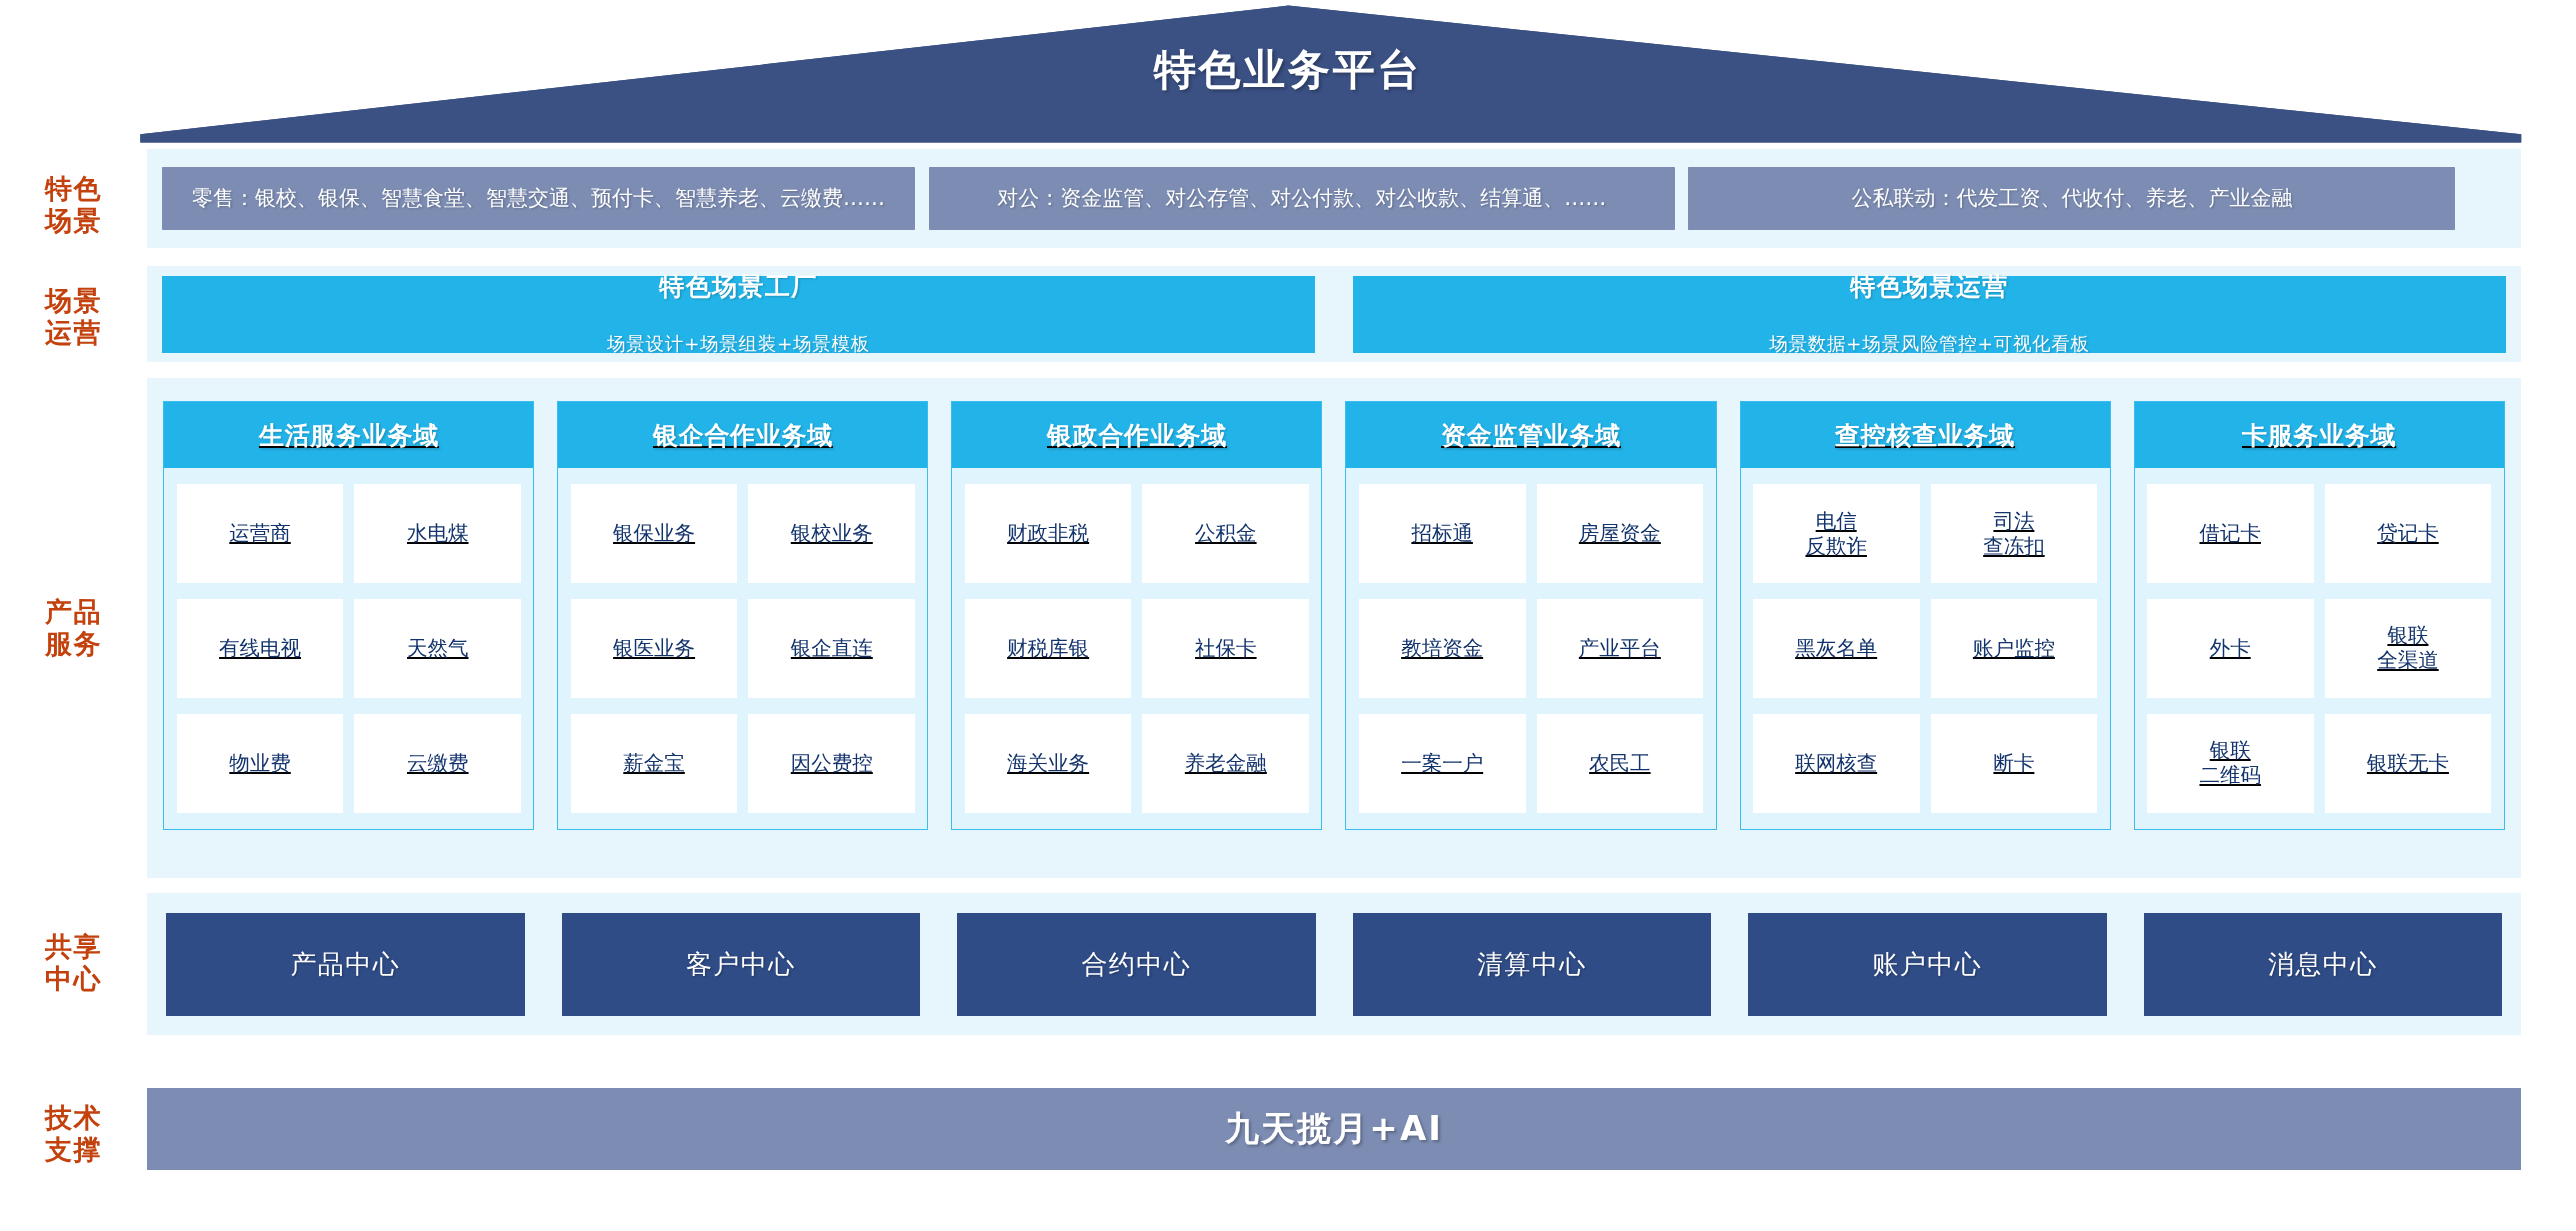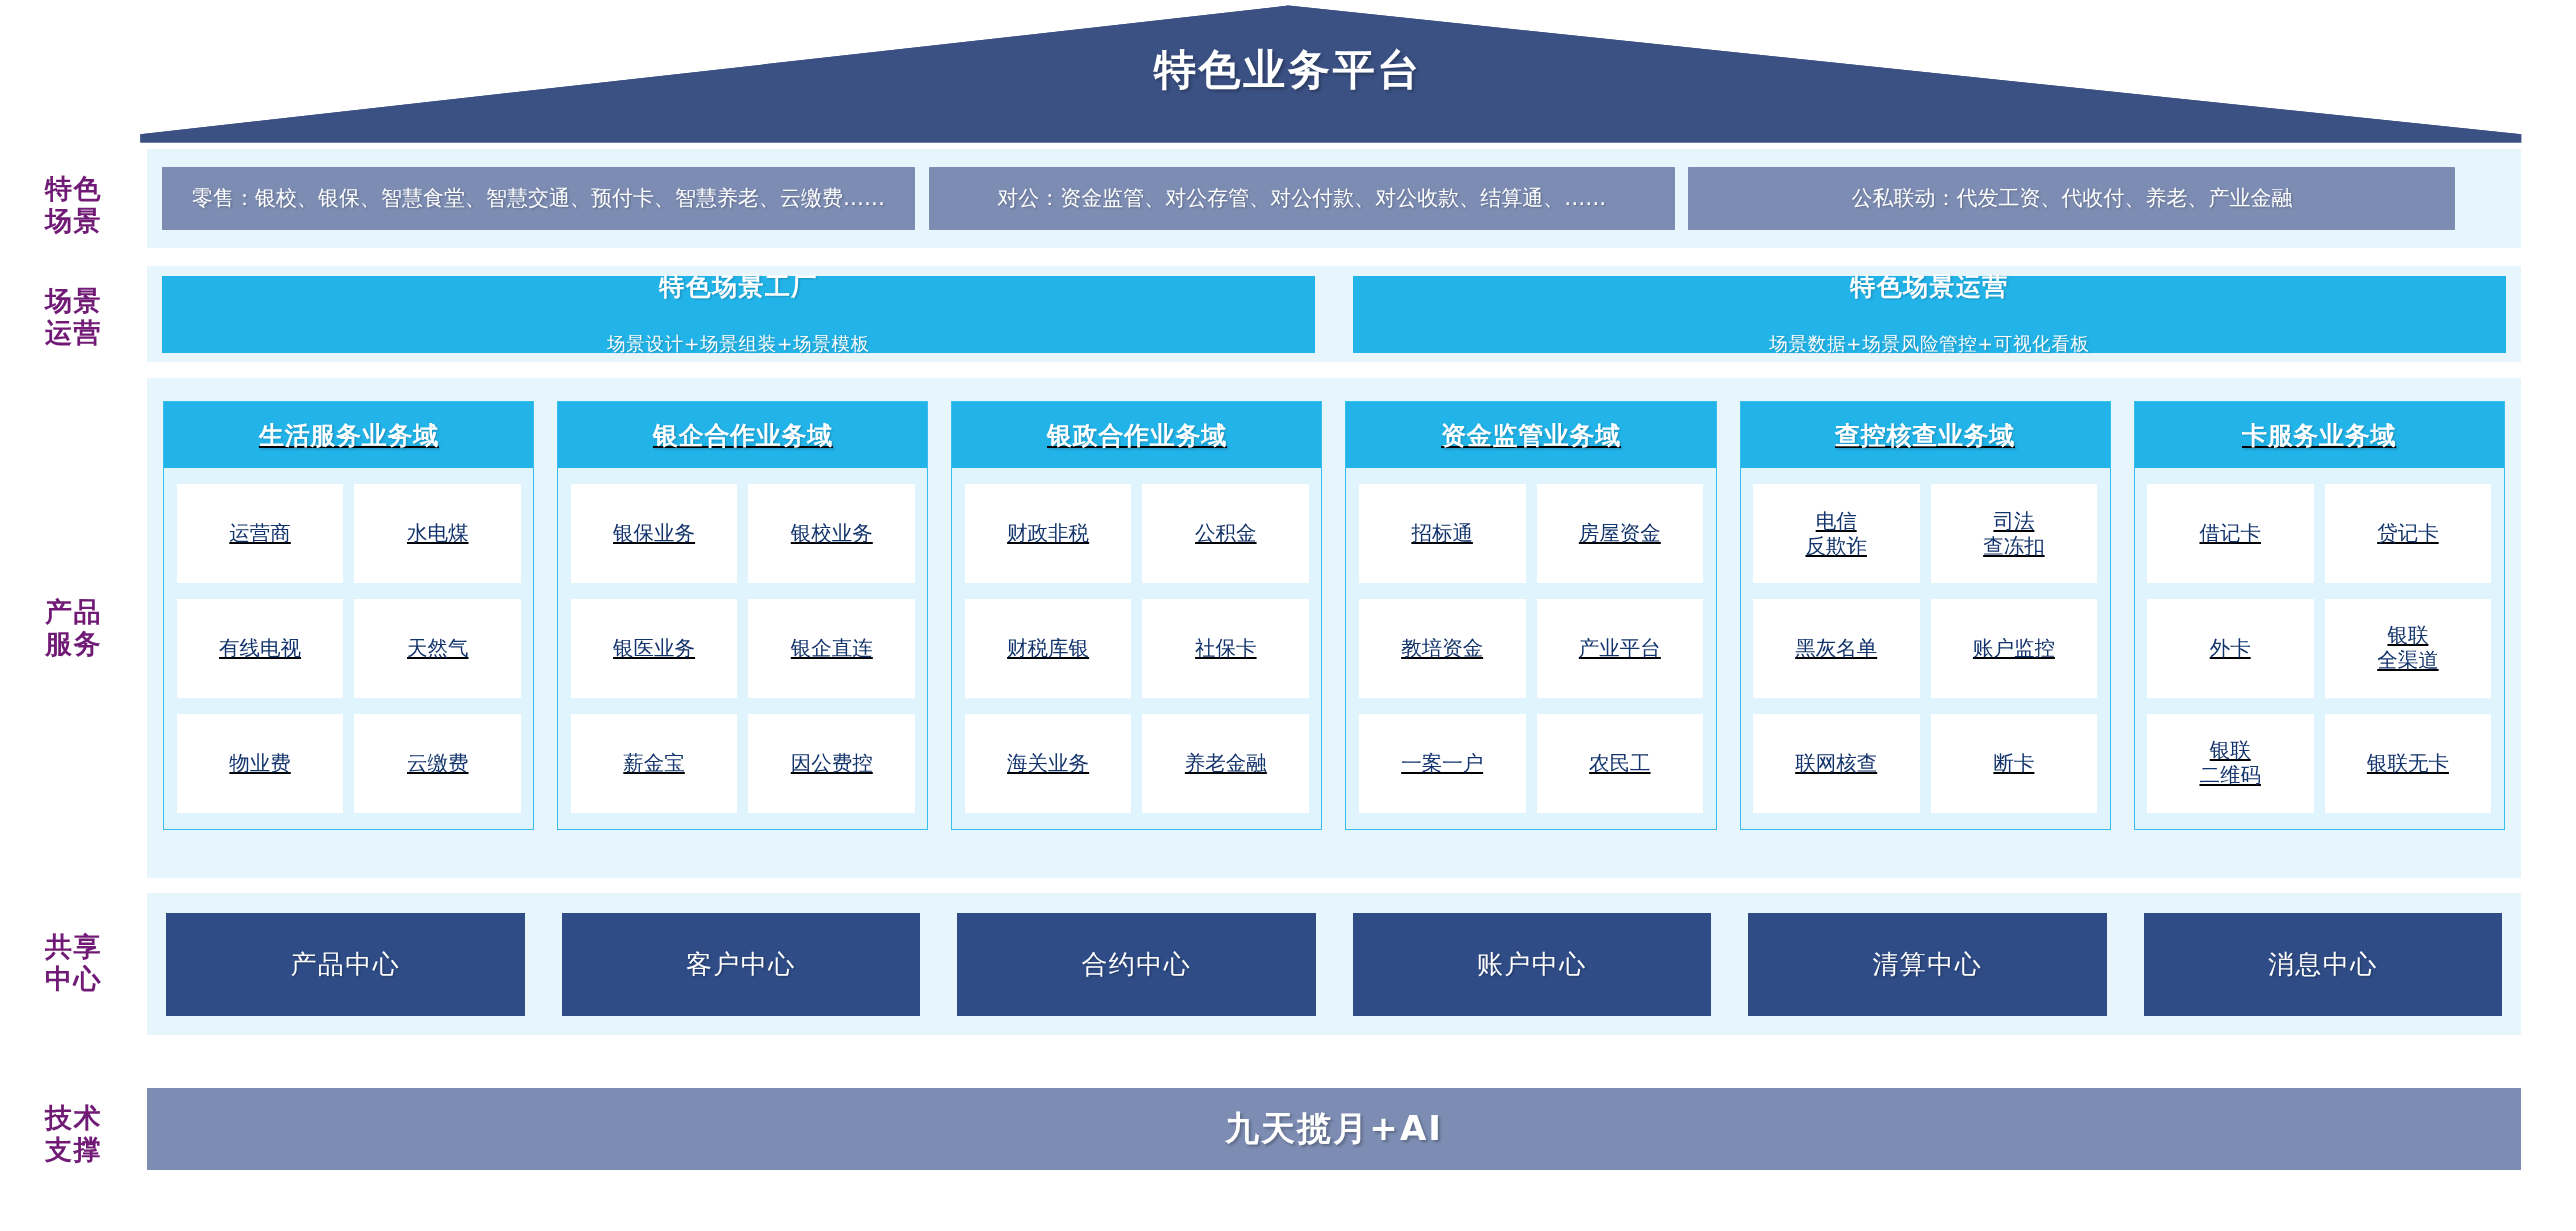--- a/index.html
+++ b/index.html
@@ -13,21 +13,21 @@
   .roof-wrap{position:absolute;left:0;top:0;width:2572px;height:144px;}
   .roof-svg{position:absolute;left:0;top:0;}
   .roof-title{
     position:absolute;left:0;top:42px;width:2576px;
     text-align:center;color:#ffffff;
     font-size:42px;font-weight:bold;letter-spacing:2.7px;
     text-shadow:2.1px 2.1px 3.4px rgba(0,0,0,.28);
   }
   .rowlabel{
     position:absolute;left:0;width:147px;text-align:center;
-    color:#701a75;font-size:27px;font-weight:bold;line-height:1.18;
+    color:#c2410c;font-size:27px;font-weight:bold;line-height:1.18;
     letter-spacing:1.4px;
   }
   .panel{
     position:absolute;left:147px;width:2374px;
     background:#E7F6FD;
   }
 
   
   #row-scene{top:149px;height:99px;}
   .scene-inner{
@@ -230,22 +230,22 @@
 
 <div class="rowlabel" style="top:931px;">
   <div>共享</div>
   <div>中心</div>
 </div>
 <div class="panel" id="row-share">
   <div class="share-inner" id="share-container">
       <div class="share-box">产品中心</div>
       <div class="share-box">客户中心</div>
       <div class="share-box">合约中心</div>
+      <div class="share-box">清算中心</div>
       <div class="share-box">账户中心</div>
-      <div class="share-box">清算中心</div>
       <div class="share-box">消息中心</div>
     </div>
 </div>
 
 <div class="rowlabel" style="top:1102px;">
   <div>技术</div>
   <div>支撑</div>
 </div>
 <div class="tech-bar">九天揽月+AI</div>
 

